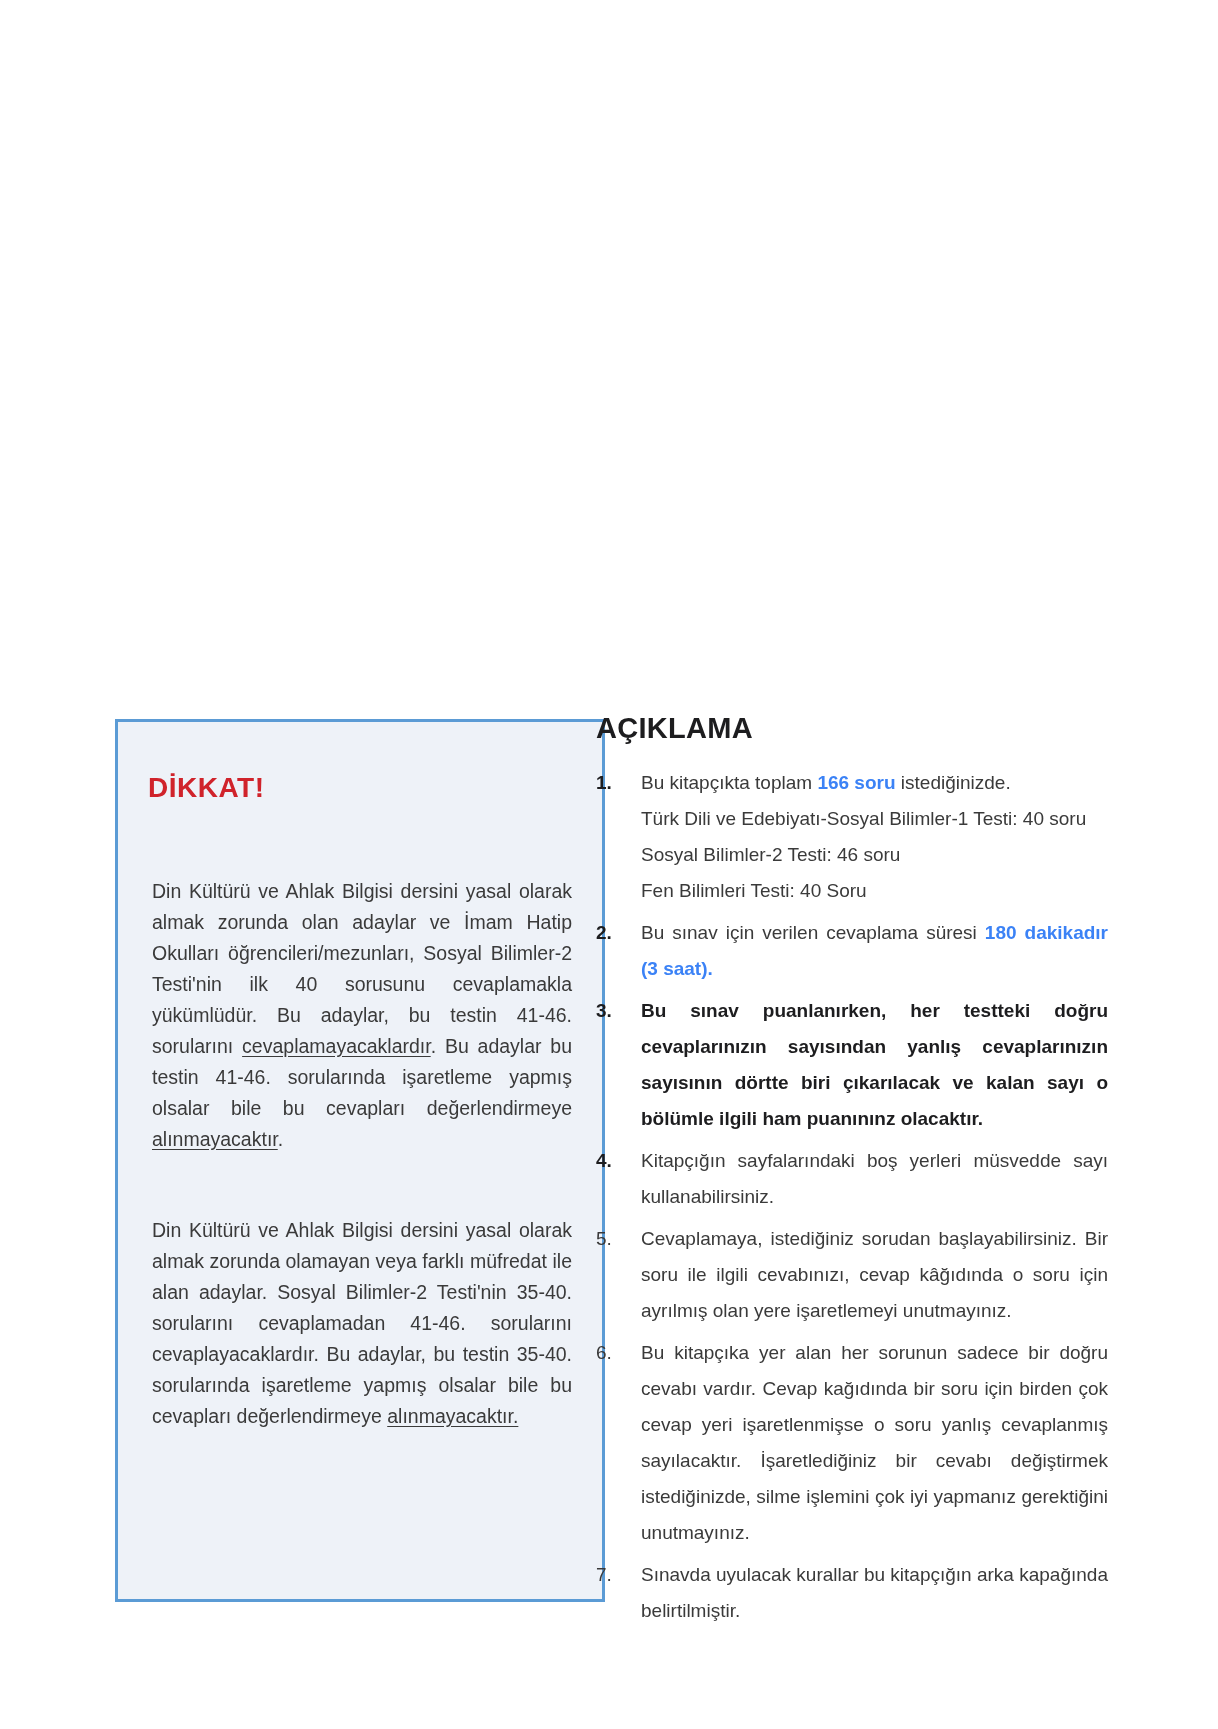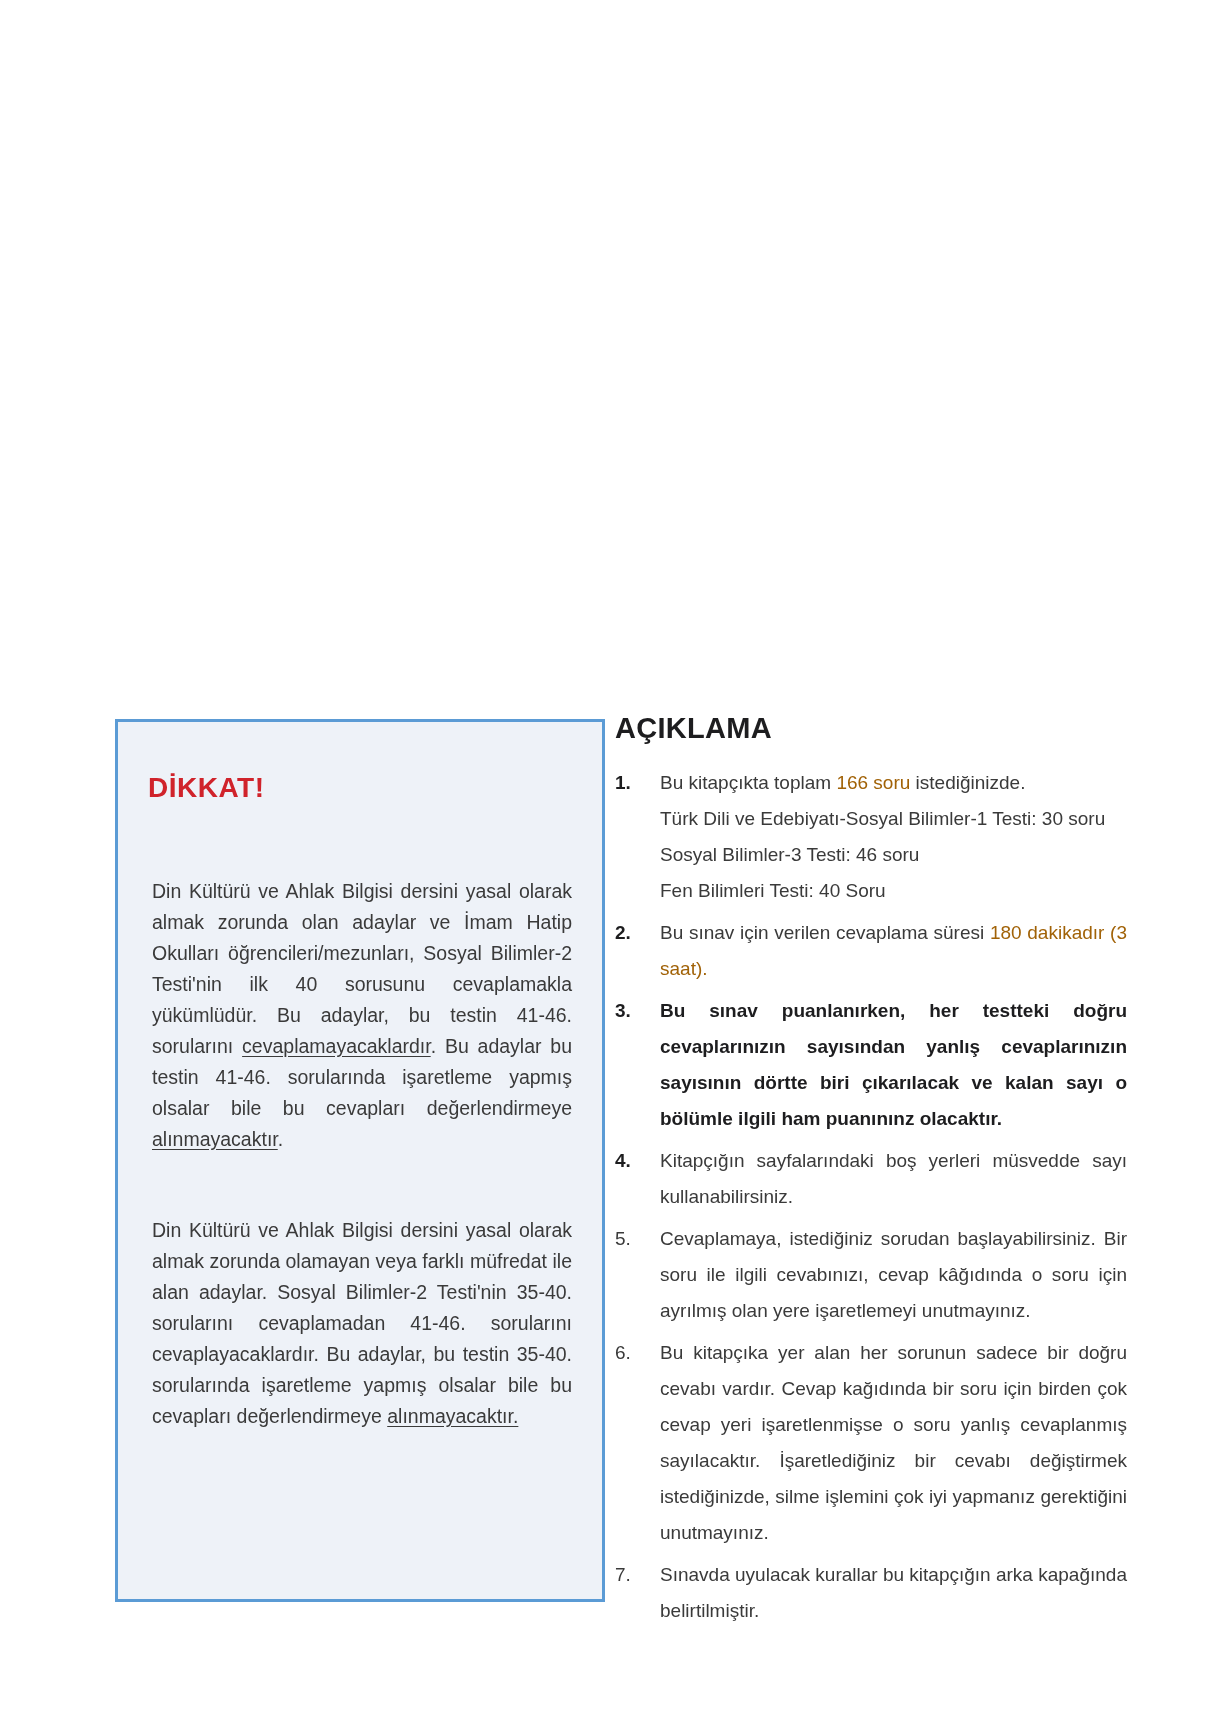--- a/index.html
+++ b/index.html
@@ -42,21 +42,21 @@
     color: #3a3a3a;
   }
   .dikkat-par u {
     text-decoration: underline;
     text-underline-offset: 3px;
   }
 
   
   .aciklama-col {
     position: absolute;
-    left: 615px;
+    left: 596px;
     top: 712px;
     width: 512px;
   }
   .aciklama-title {
     margin: 0 0 20px 0;
     font-size: 29px;
     font-weight: bold;
     color: #1d1d1f;
     letter-spacing: 0.3px;
   }
@@ -84,22 +84,22 @@
     text-align: justify;
   }
   .a-item .subline {
     text-align: left;
   }
   .bold-black {
     font-weight: bold;
     color: #1d1d1f;
   }
   .red-strong {
-    color: #a16207;
-    font-weight: normal;
+    color: #3b82f6;
+    font-weight: bold;
   }
 </style>
 </head>
 <body>
 
 <div class="dikkat-box">
   <h2 class="dikkat-title">DİKKAT!</h2>
 
   <p class="dikkat-par"><span>Din Kültürü ve Ahlak Bilgisi dersini yasal olarak almak zorunda olan adaylar ve İmam Hatip Okulları öğrencileri/mezunları, Sosyal Bilimler-2 Testi'nin ilk 40 sorusunu cevaplamakla yükümlüdür. Bu adaylar, bu testin 41-46. sorularını </span><u>cevaplamayacaklardır</u><span>. Bu adaylar bu testin 41-46. sorularında işaretleme yapmış olsalar bile bu cevapları değerlendirmeye </span><u>alınmayacaktır</u><span>.</span></p>
 
@@ -108,22 +108,22 @@
 
 <div class="aciklama-col">
   <h1 class="aciklama-title">AÇIKLAMA</h1>
 
   <ol class="aciklama-list">
 
     <li class="a-item">
       <span class="num bold">1.</span>
       <div class="txt">
         <div><span>Bu kitapçıkta toplam </span><span class="red-strong">166 soru</span><span> istediğinizde.</span></div>
-        <div class="subline">Türk Dili ve Edebiyatı-Sosyal Bilimler-1 Testi: 30 soru</div>
-        <div class="subline">Sosyal Bilimler-3 Testi: 46 soru</div>
+        <div class="subline">Türk Dili ve Edebiyatı-Sosyal Bilimler-1 Testi: 40 soru</div>
+        <div class="subline">Sosyal Bilimler-2 Testi: 46 soru</div>
         <div class="subline">Fen Bilimleri Testi: 40 Soru</div>
       </div>
     </li>
 
     <li class="a-item">
       <span class="num bold">2.</span>
       <div class="txt"><span>Bu sınav için verilen cevaplama süresi </span><span class="red-strong">180 dakikadır (3 saat).</span><span></span></div>
     </li>
 
     <li class="a-item">

